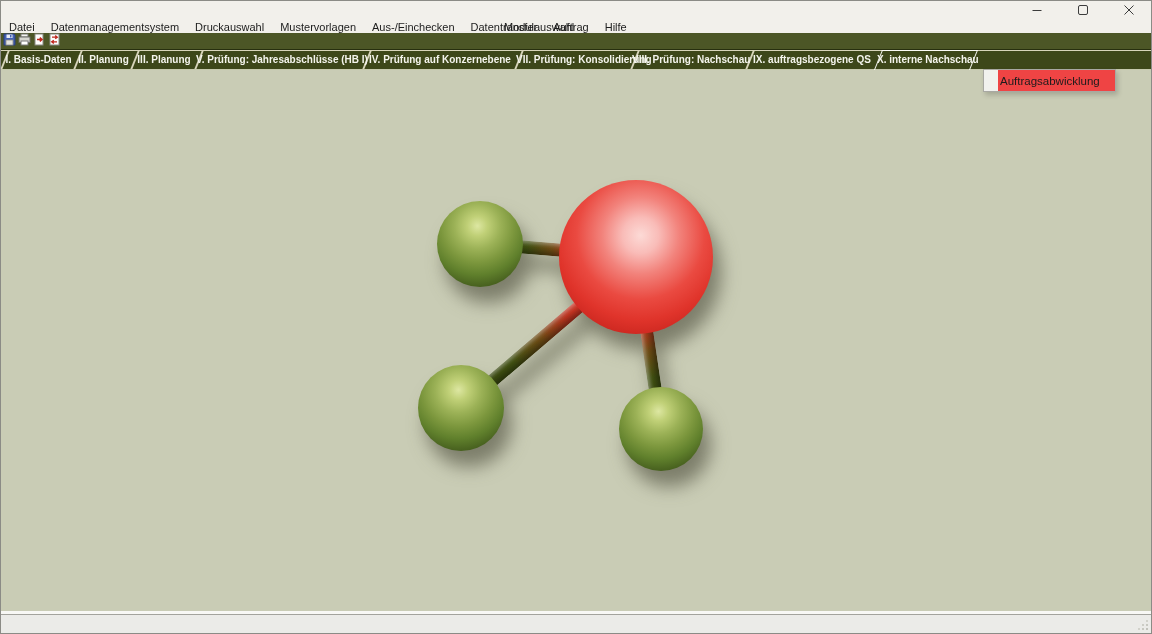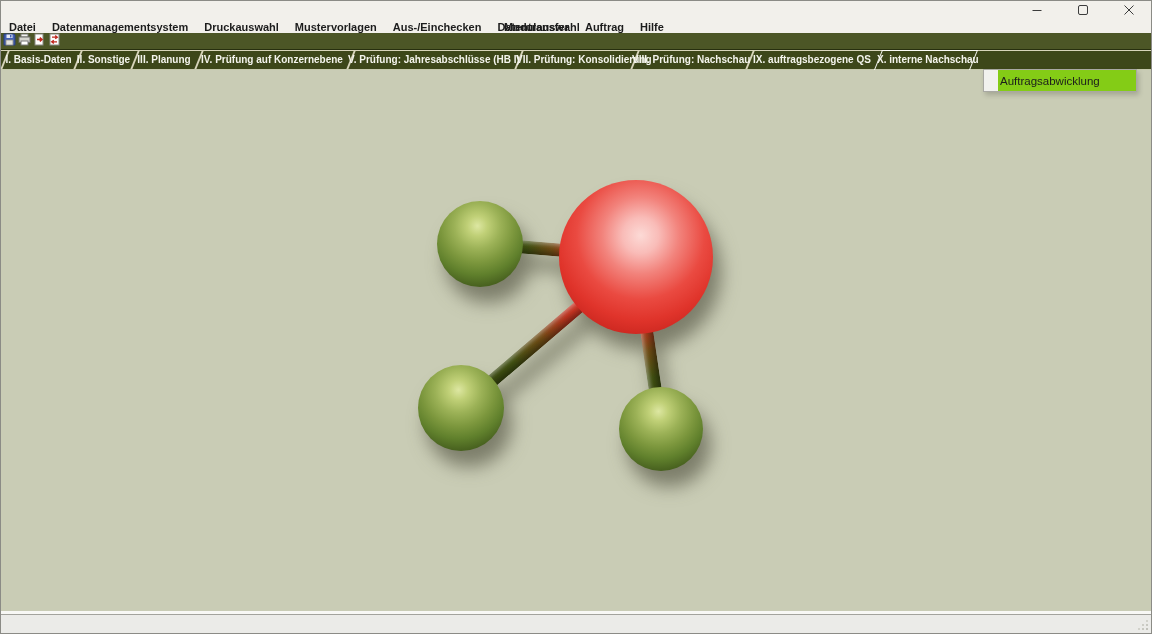--- a/index.html
+++ b/index.html
@@ -8,21 +8,21 @@
     font-family:"Liberation Sans", sans-serif;background:#c9ccb5;
   }
   
   .frame{position:fixed;inset:0;border:1px solid #8b8b86;pointer-events:none;z-index:60;}
   
   .titlebar{height:20px;background:#f2f0eb;display:flex;justify-content:flex-end;align-items:stretch;}
   .win-btn{width:46px;display:flex;align-items:center;justify-content:center;cursor:default;}
   .win-btn svg{display:block;}
   
   .menubar{height:13px;background:#f2f0eb;display:flex;align-items:center;
-    font-size:11px;color:#1c1c1c;position:relative;padding-left:1px;font-weight:bold;}
+    font-size:11px;color:#1c1c1c;position:relative;padding-left:1px;}
   .menu-item{padding:0 8px;white-space:nowrap;}
   .menu-module{position:absolute;left:498px;padding:0 6px;}
   
   .toolbar{height:16px;background:#4c5626;display:flex;align-items:center;padding-left:2px;gap:1px;}
   .tool-btn{width:14px;height:14px;display:flex;align-items:center;justify-content:center;}
   
   .tabbar{height:21px;box-sizing:border-box;background:#3d4719;border-top:1px solid #272f0e;
     box-shadow:inset 0 1px 0 #d8d5ba, inset 0 -1px 0 #c6c9ad;
     display:flex;padding-left:2px;position:relative;}
   .tab{position:relative;flex:0 0 auto;text-align:center;font-size:10px;font-weight:700;
@@ -50,22 +50,22 @@
   .g3{left:619px;top:317px;width:84px;height:84px;}
   .bond{position:absolute;height:13px;border-radius:6.5px;transform-origin:0 50%;z-index:1;
     background-image:
       linear-gradient(to bottom, rgba(255,255,255,0.35) 0%, rgba(255,255,255,0.08) 30%,
         rgba(0,0,0,0) 45%, rgba(0,0,0,0.28) 85%, rgba(0,0,0,0.35) 100%),
       linear-gradient(to right, #2c3a0c 0%, #3f4e11 30%, #6e4a14 46%, #b5321e 60%, #dc3427 74%, #e04234 100%);}
   .b1{left:480px;top:167px;width:158px;transform:rotate(4.7deg);}
   .b2{left:461px;top:331px;width:230px;transform:rotate(-40.5deg);}
   .b3{left:661px;top:352px;width:173px;transform:rotate(-98.4deg);}
   
-  .dropdown{position:absolute;left:983px;top:69px;width:154px;height:23px;box-sizing:border-box;
-    background:#84cc16;border:1px solid #a8a8a2;box-shadow:2px 3px 5px rgba(0,0,0,0.18);z-index:40;}
+  .dropdown{position:absolute;left:983px;top:69px;width:133px;height:23px;box-sizing:border-box;
+    background:#ef4444;border:1px solid #a8a8a2;box-shadow:2px 3px 5px rgba(0,0,0,0.18);z-index:40;}
   .dropdown-gutter{position:absolute;left:0;top:0;bottom:0;width:14px;background:#f1f1ee;}
   .dropdown-item{position:relative;height:100%;display:flex;align-items:center;
     padding-left:16px;font-size:11.5px;color:#1c1c1c;cursor:default;}
   
   .status-gap{height:3px;background:#f8f8f5;border-bottom:1px solid #a3a39d;}
   .statusbar{height:19px;background:#ebebe8;position:relative;}
   .grip{position:absolute;right:4px;bottom:4px;width:12px;height:12px;}
   .grip::before{content:"";position:absolute;right:0;bottom:0;width:2px;height:2px;background:#c2c2bb;
     box-shadow:-4px 0 0 #c8c8c1, 0 -4px 0 #c8c8c1, -8px 0 0 #d2d2cb, 0 -8px 0 #d2d2cb, -4px -4px 0 #cdcdc6;}
 </style>
@@ -135,24 +135,24 @@
     <div class="tool-btn">
       <span><svg width="13" height="13" viewBox="0 0 13 13">
             <rect x="2" y="1" width="9" height="11" fill="#fdfdfb" stroke="#8a8a84"></rect>
             <path d="M4 4.2 h5 M7.2 2.6 L9.3 4.2 L7.2 5.8 M9 8.8 h-5 M5.8 7.2 L3.7 8.8 L5.8 10.4" fill="none" stroke="#c1271e" stroke-width="1.3"></path>
           </svg></span>
     </div>
   </div>
 
   <div class="tabbar">
     <div class="tab" style="width:73px"><span class="tab-label">I. Basis-Daten</span></div>
-    <div class="tab" style="width:57px"><span class="tab-label">II. Sonstige</span></div>
+    <div class="tab" style="width:57px"><span class="tab-label">II. Planung</span></div>
     <div class="tab" style="width:64px"><span class="tab-label">III. Planung</span></div>
+    <div class="tab" style="width:168px"><span class="tab-label">V. Prüfung: Jahresabschlüsse (HB I)</span></div>
     <div class="tab" style="width:152px"><span class="tab-label">IV. Prüfung auf Konzernebene</span></div>
-    <div class="tab" style="width:168px"><span class="tab-label">V. Prüfung: Jahresabschlüsse (HB I)</span></div>
     <div class="tab" style="width:116px"><span class="tab-label">VII. Prüfung: Konsolidierung</span></div>
     <div class="tab" style="width:115px"><span class="tab-label">VIII. Prüfung: Nachschau</span></div>
     <div class="tab" style="width:130px"><span class="tab-label">IX. auftragsbezogene QS</span></div>
     <div class="tab active" style="width:98px"><span class="tab-label">X. interne Nachschau</span></div>
     <div class="tab-filler"></div>
   </div>
 
   <div class="content">
     <div class="molecule">
       <div class="bond b1"></div>

